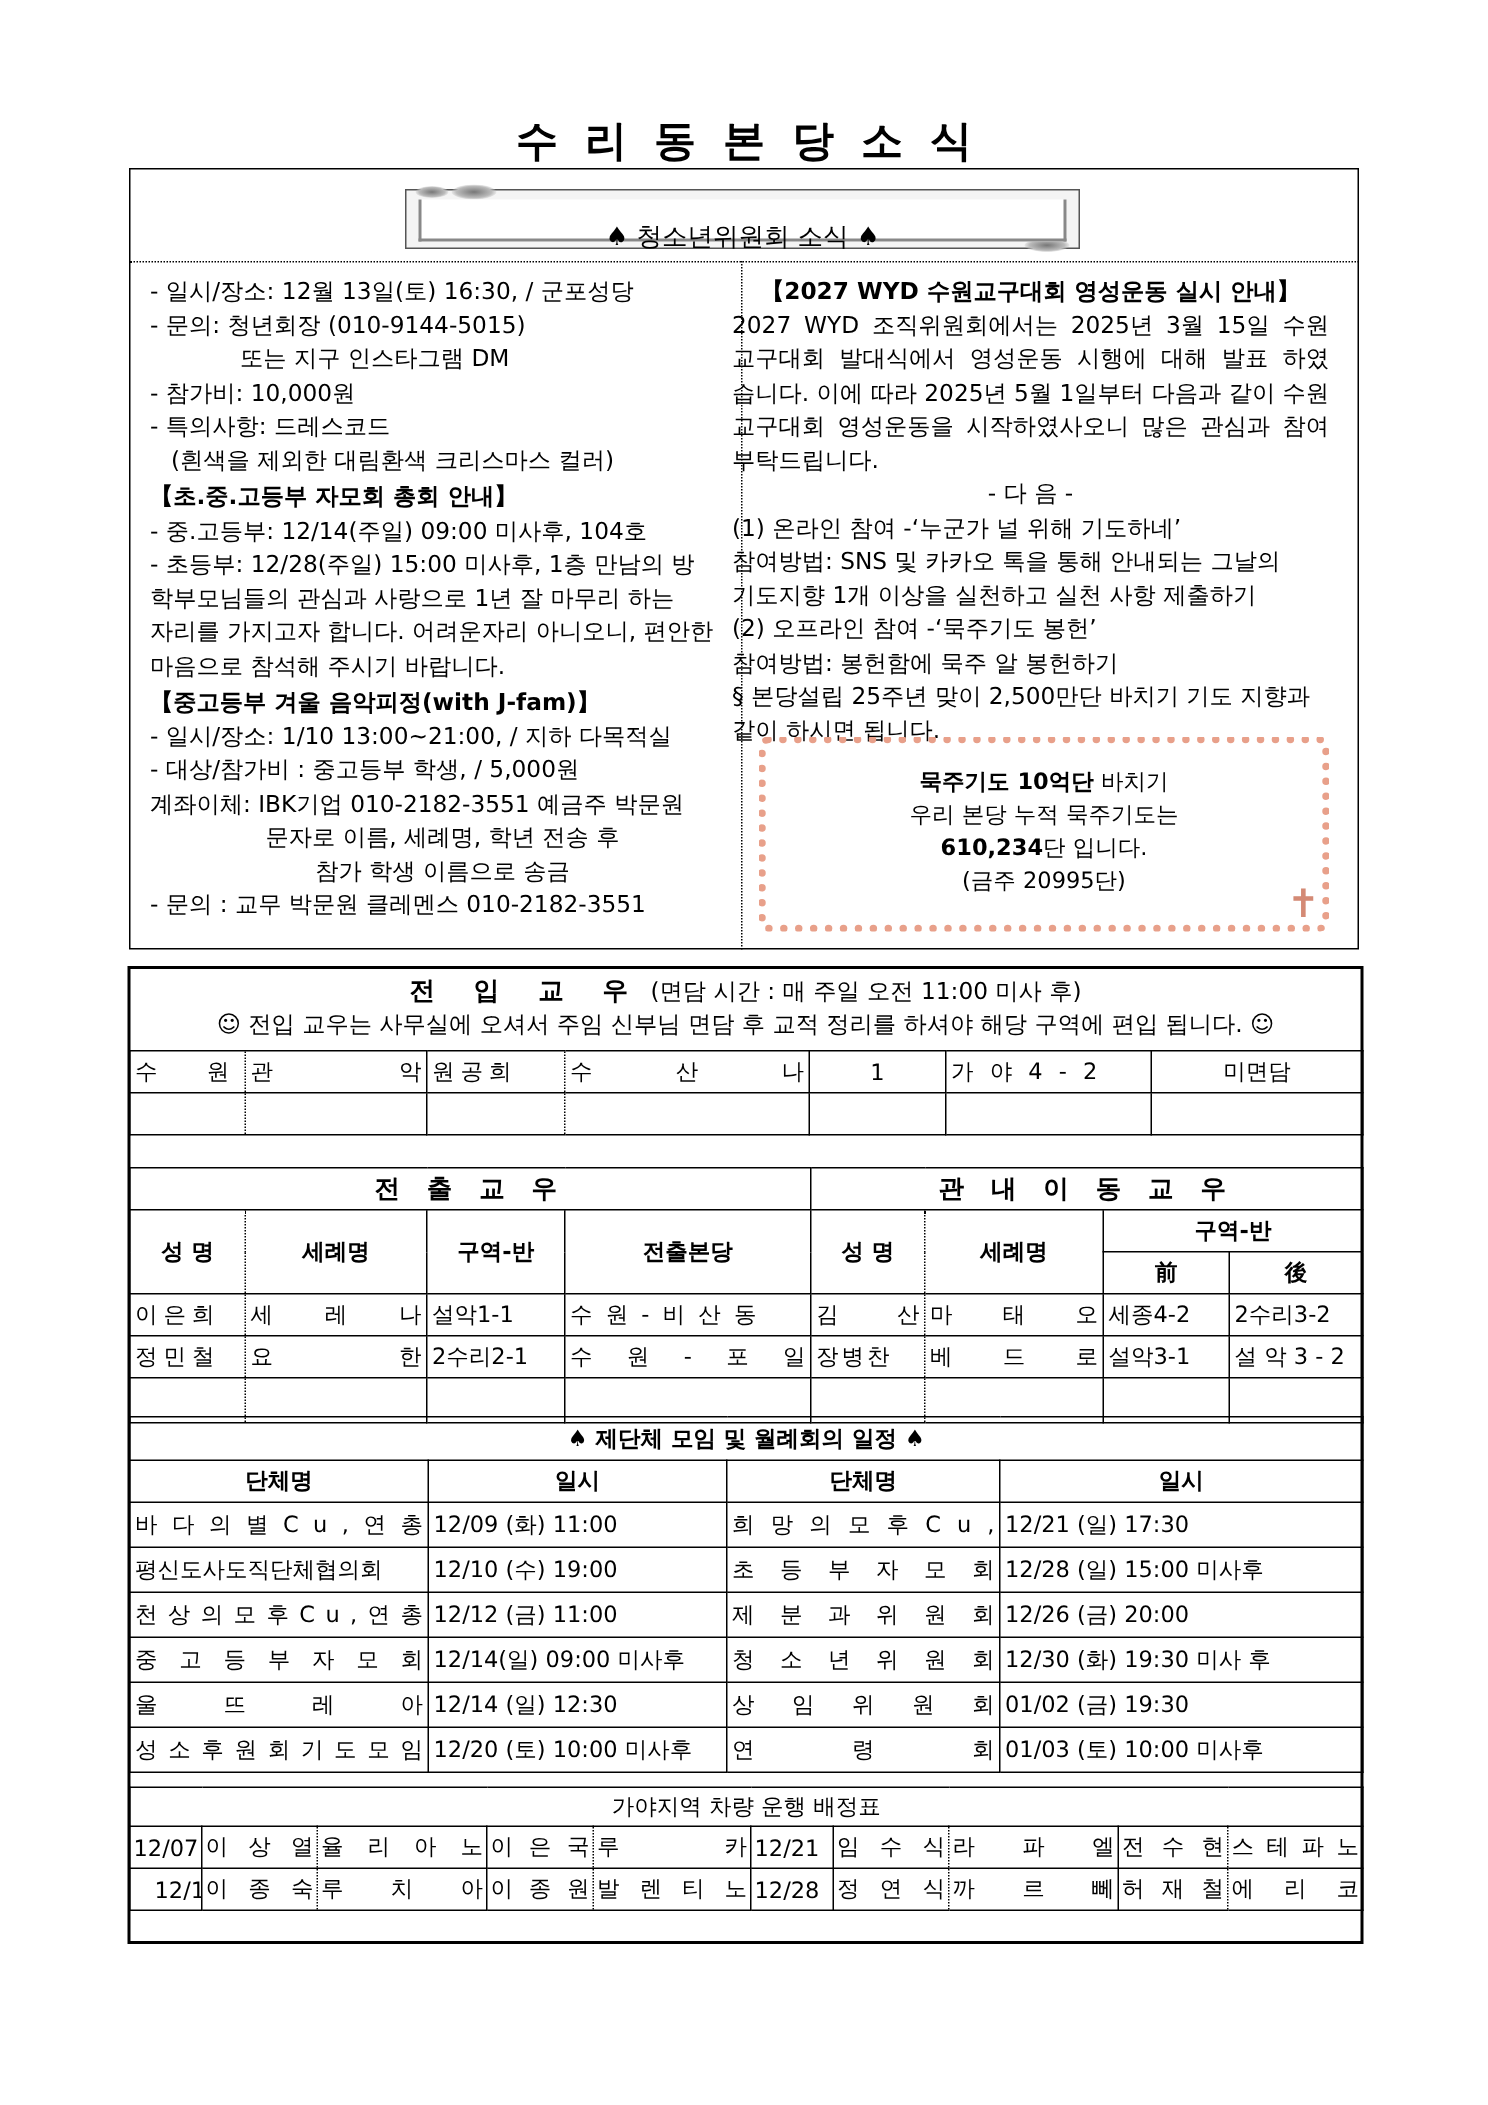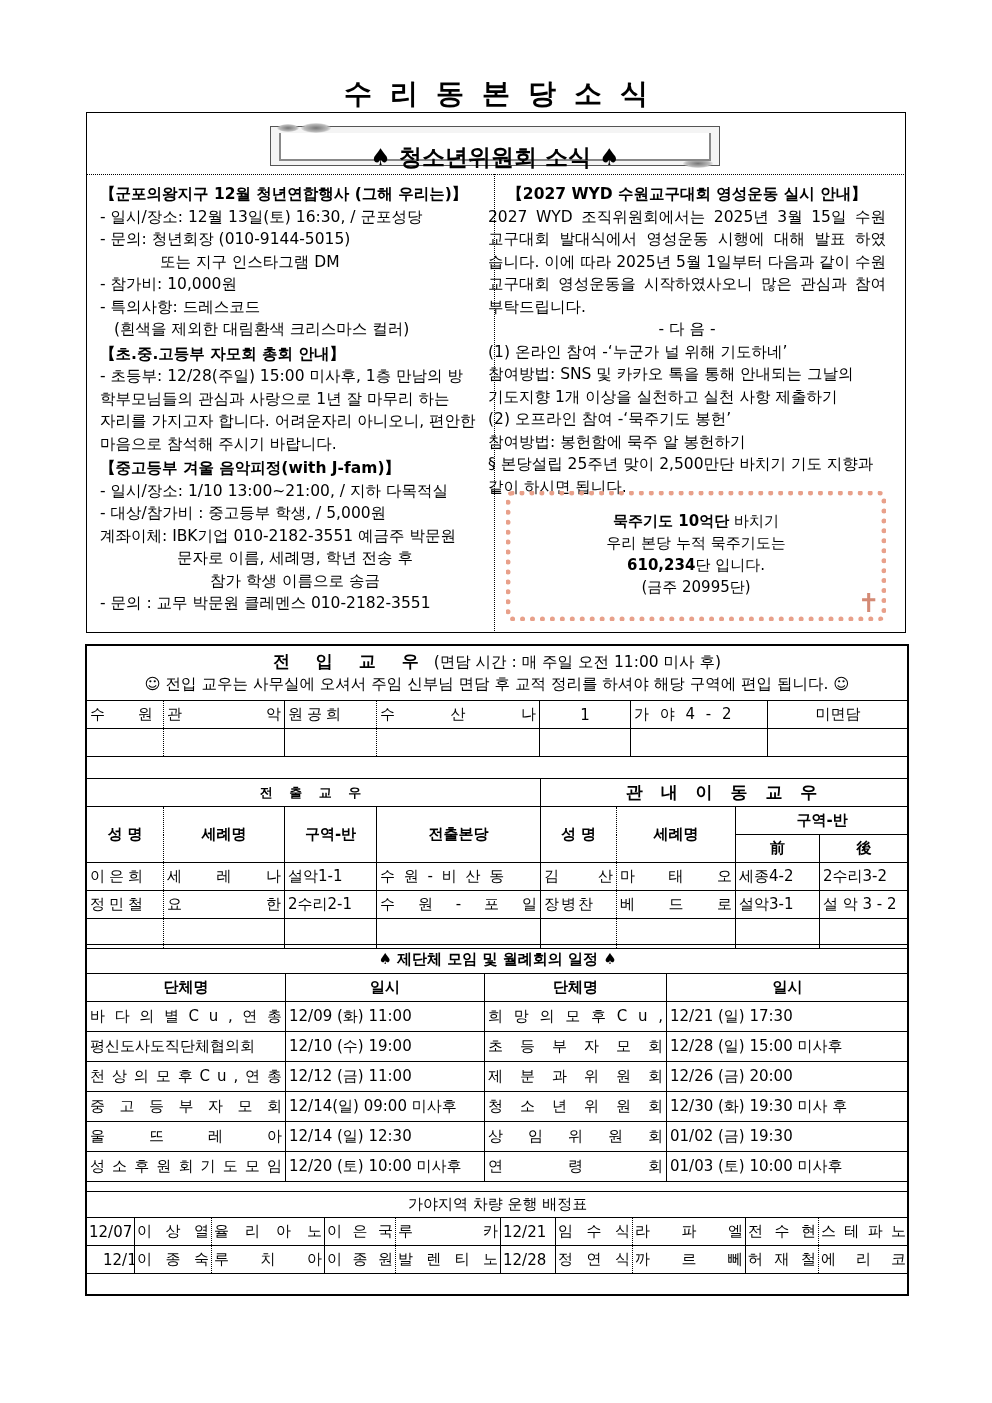--- a/index.html
+++ b/index.html
@@ -7,21 +7,21 @@
          font-family:"DejaVu Sans", "Liberation Sans", sans-serif; color:#000; }
   .abs { position:absolute; }
   #title { left:0; width:992px; top:76px; text-align:center; font-size:28px; font-weight:bold;
            letter-spacing:18px; text-indent:18px; line-height:36px; }
   
   #news-box { left:86px; top:112px; width:820px; height:521px; border:1px solid #000; box-sizing:border-box; }
   #banner { left:270px; top:126px; width:450px; height:40px; border:1px solid #555; box-sizing:border-box;
             background:#f4f4f4; }
   #banner-inner { position:absolute; left:8px; top:6px; right:8px; bottom:4px; border:2px solid #888;
                   border-top:none; display:flex; align-items:center; justify-content:center; background:#fff; }
-  #banner-text { font-weight:bold; font-size:23px;margin-top:22px; }
+  #banner-text { font-weight:normal; font-size:17px;margin-top:22px; }
   .blob { position:absolute; background:radial-gradient(ellipse at center,#777 0%,#bbb 55%,rgba(255,255,255,0) 75%); border-radius:50%; }
   #top-rule { left:86px; top:174px; width:820px; border-top:1px dotted #000; }
   #mid-rule { left:494px; top:174px; height:459px; border-left:1px dotted #000; }
   .col { font-size:15.5px; line-height:22.5px; }
   .col p { margin:0; white-space:nowrap; }
   .hd { font-weight:bold; }
   .ind1 { padding-left:60px; }
   .ind2 { padding-left:14px; }
   .ctr { text-align:center; }
   #left-col { left:100px; top:183px; width:390px; }
@@ -56,28 +56,28 @@
   <div class="blob" style="left:30px;top:-4px;width:30px;height:10px;"></div>
   <div class="blob" style="right:6px;bottom:-3px;width:30px;height:9px;"></div>
   <div id="banner-inner">
     <span id="banner-text">♠ 청소년위원회 소식 ♠</span>
   </div>
 </div>
 <div id="top-rule" class="abs"></div>
 <div id="mid-rule" class="abs"></div>
 
 <div id="left-col" class="abs col">
-    <p class="hd">【군포의왕지구 12월 청년연합행사 (그해 우리는)】</p>
     <p>- 일시/장소: 12월 13일(토) 16:30, / 군포성당</p>
     <p>- 문의: 청년회장 (010-9144-5015)</p>
     <p class="ind1">또는 지구 인스타그램 DM</p>
     <p>- 참가비: 10,000원</p>
     <p>- 특의사항: 드레스코드</p>
     <p class="ind2">(흰색을 제외한 대림환색 크리스마스 컬러)</p>
     <p class="hd" style="margin-top: 2px;">【초.중.고등부 자모회 총회 안내】</p>
+    <p>- 중.고등부: 12/14(주일) 09:00 미사후, 104호</p>
     <p>- 초등부: 12/28(주일) 15:00 미사후, 1층 만남의 방</p>
     <p>학부모님들의 관심과 사랑으로 1년 잘 마무리 하는</p>
     <p>자리를 가지고자 합니다. 어려운자리 아니오니, 편안한</p>
     <p>마음으로 참석해 주시기 바랍니다.</p>
     <p class="hd" style="margin-top: 2px;">【중고등부 겨울 음악피정(with J-fam)】</p>
     <p>- 일시/장소: 1/10 13:00~21:00, / 지하 다목적실</p>
     <p>- 대상/참가비 : 중고등부 학생, / 5,000원</p>
     <p>계좌이체: IBK기업 010-2182-3551 예금주 박문원</p>
     <p class="ctr">문자로 이름, 세례명, 학년 전송 후</p>
     <p class="ctr">참가 학생 이름으로 송금</p>
@@ -154,21 +154,21 @@
       <col style="width:121px">
       <col style="width:92px">
       <col style="width:164px">
       <col style="width:76px">
       <col style="width:119px">
       <col style="width:84px">
       <col style="width:89px">
     </colgroup>
   <tbody>
       <tr>
-    <td colspan="4" class="c b" style="font-size:13px;letter-spacing:6px;">전 출 교 우</td>
+    <td colspan="4" class="c b" style="font-size:17px;letter-spacing:6px;">전 출 교 우</td>
     <td colspan="4" class="c b" style="font-size:17px;letter-spacing:6px;">관 내 이 동 교 우</td>
   </tr>
   <tr>
     <td rowspan="2" class="c b dr">성 명</td>
     <td rowspan="2" class="c b dl">세례명</td>
     <td rowspan="2" class="c b">구역-반</td>
     <td rowspan="2" class="c b">전출본당</td>
     <td rowspan="2" class="c b dr">성 명</td>
     <td rowspan="2" class="c b dl">세례명</td>
     <td colspan="2" class="c b" style="border-bottom:1px dotted #000;">구역-반</td>

